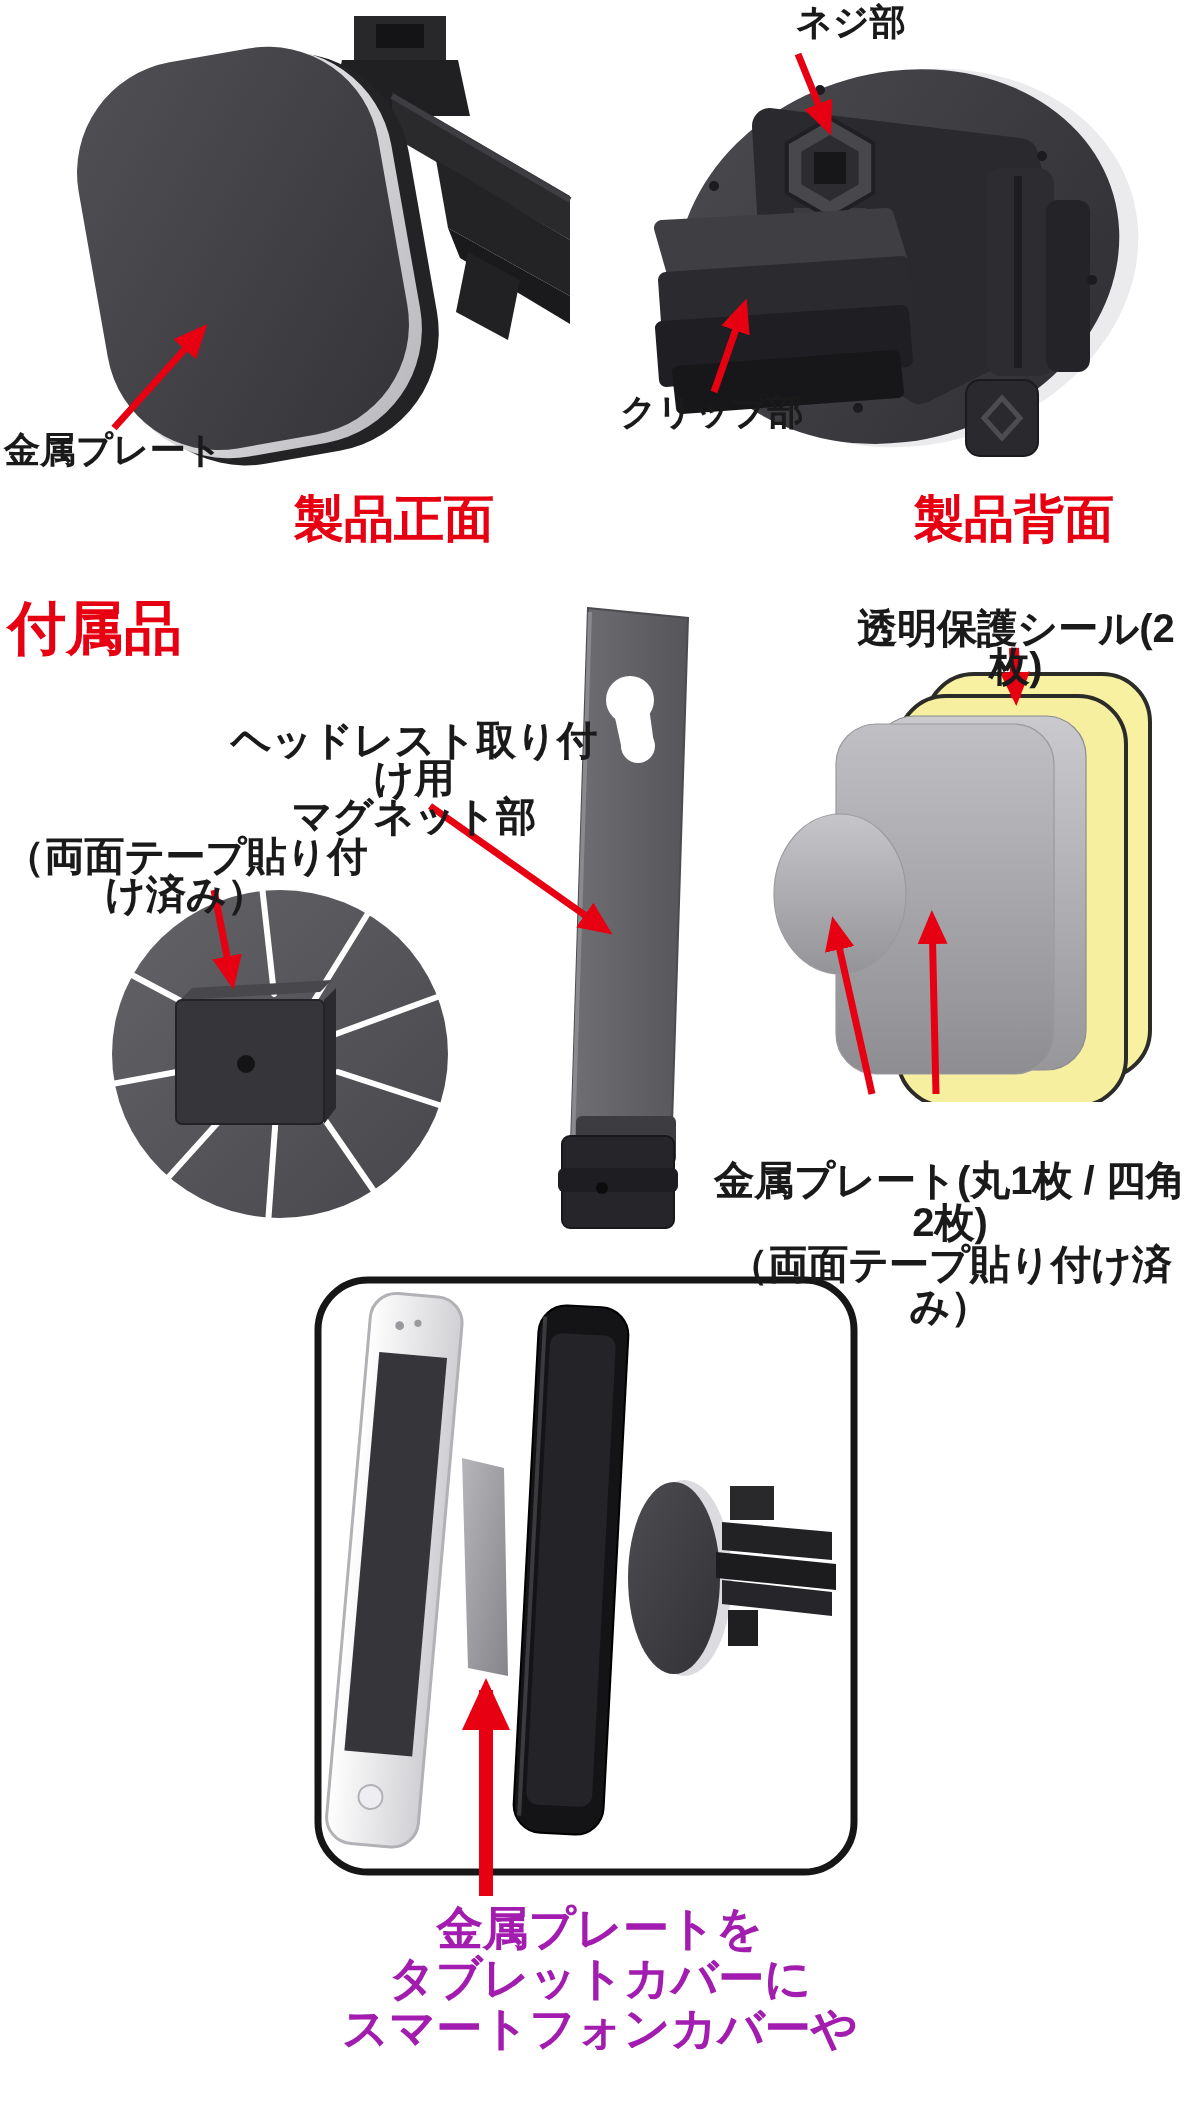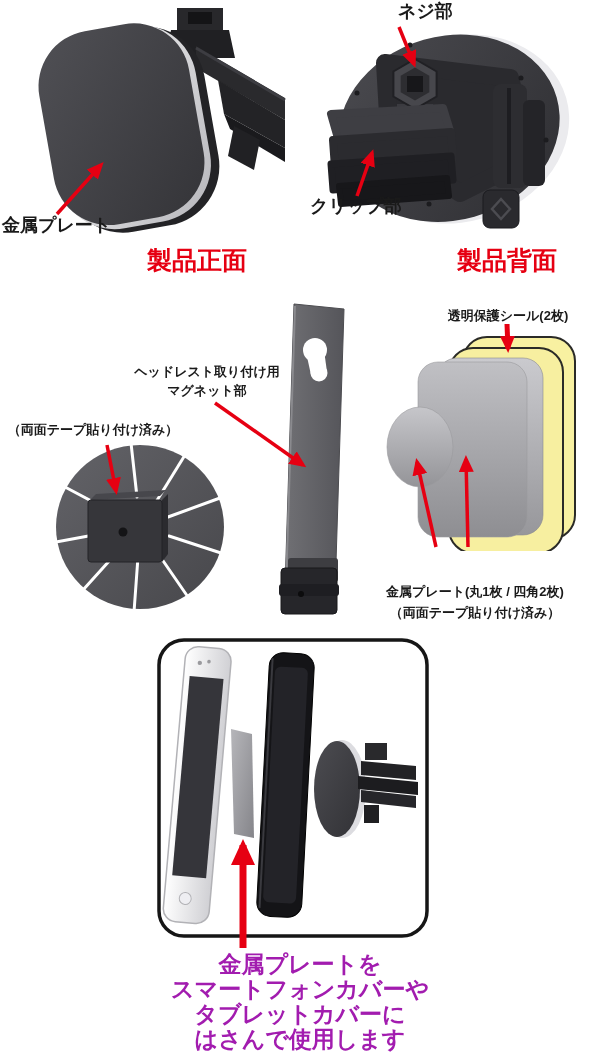--- a/index.html
+++ b/index.html
@@ -6,21 +6,21 @@
   #canvas{
     position:relative;width:600px;height:1054px;background:#ffffff;overflow:hidden;
     font-family:"Liberation Sans","DejaVu Sans",sans-serif;
   }
   .abs{position:absolute;}
   .lbl{
     position:absolute;color:#1a1a1a;font-weight:600;font-size:18px;line-height:1.15;
     white-space:nowrap;z-index:6;
   }
   .lbl-sm{
-    position:absolute;color:#1a1a1a;font-weight:600;font-size:13px;line-height:19px;
+    position:absolute;color:#1a1a1a;font-weight:600;font-size:20px;line-height:19px;
     text-align:center;z-index:6;
   }
   .cap{
     position:absolute;color:#e60012;font-weight:700;font-size:25px;line-height:1.1;
     text-align:right;z-index:6;white-space:nowrap;
   }
   .heading{
     position:absolute;color:#e60012;font-weight:700;font-size:29px;line-height:1.1;z-index:6;
   }
   .usage{
@@ -244,38 +244,38 @@
     </g>
   </svg>
 
   <div class="lbl" style="left:2px;top:215px;">金属プレート</div>
   <div class="cap" style="left:132px;top:247px;width:115px;">製品正面</div>
 
   <div class="lbl" style="left:386px;top:1px;margin-left:12px;">ネジ部</div>
   <div class="lbl" style="left:310px;top:196px;">クリップ部</div>
   <div class="cap" style="left:422px;top:247px;width:115px;margin-left:20px;">製品背面</div>
 
+  <div class="heading" style="left:4px;top:300px;">付属品</div>
 
   <div class="lbl-sm" style="left:112px;top:362px;width:190px;">
     <span>ヘッドレスト取り付け用</span><br>
     <span>マグネット部</span>
   </div>
 
   <div class="lbl-sm" style="left:-2px;top:401px;width:190px;">
     <br>
     <span>（両面テープ貼り付け済み）</span>
   </div>
 
   <div class="lbl-sm" style="left:428px;top:306px;width:160px;">透明保護シール(2枚)</div>
 
   <div class="lbl-sm" style="left:355px;top:581px;width:240px;line-height:21px;">
     <span>金属プレート(丸1枚 / 四角2枚)</span><br>
     <span>（両面テープ貼り付け済み）</span>
   </div>
 
   <div class="usage" style="left:100px;top:952px;width:400px;">
     <span>金属プレートを</span>
+    <span>タブレットカバーに</span>
     <span>スマートフォンカバーや</span>
-    <span>タブレットカバーに</span>
-    <span>はさんで使用します</span>
   </div>
 
 </div>
 
 </body></html>

